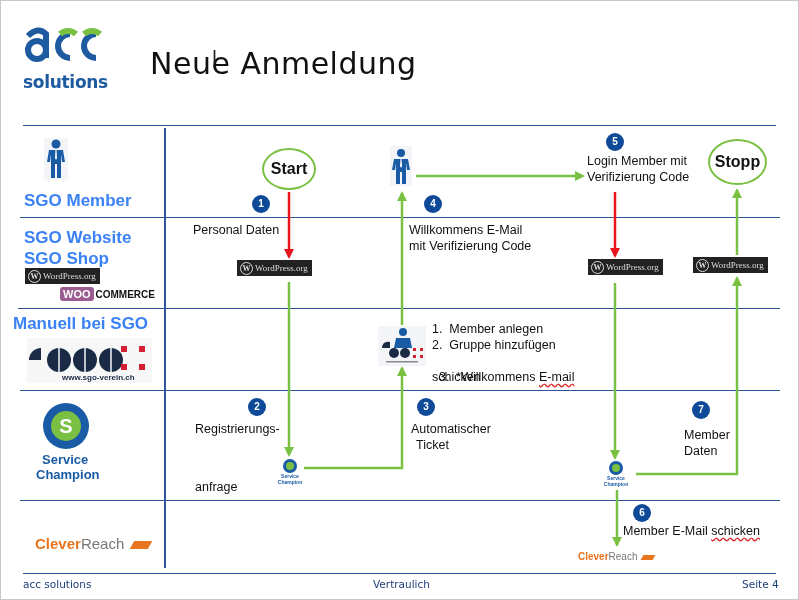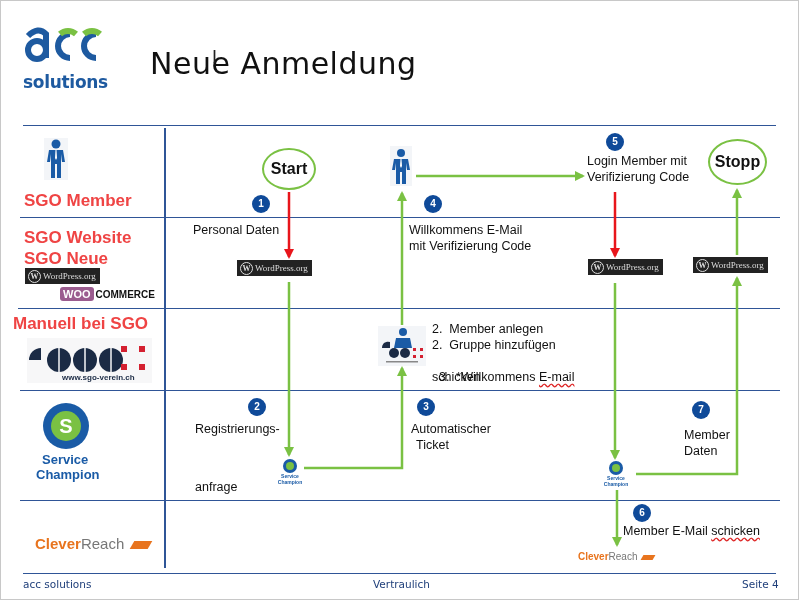--- a/index.html
+++ b/index.html
@@ -6,21 +6,21 @@
   body { width:799px; height:600px; position:relative; background:#fff; overflow:hidden;
          font-family:"Liberation Sans", sans-serif; }
   .frame { position:absolute; left:0; top:0; width:797px; height:598px; border:1px solid #c8c8c8; }
   .abs { position:absolute; }
   .logo-acc { left:22px; top:18px; width:80px; height:50px; }
   .logo-sol { left:23px; top:72px; font-size:17px; font-weight:bold; color:#1e5aa0; font-family:"DejaVu Sans", sans-serif; letter-spacing:-0.3px; }
   .title { left:150px; top:46px; font-size:30px; color:#111; font-family:"DejaVu Sans", sans-serif; letter-spacing:0.5px; }
   .cursor { left:212px; top:47px; font-size:18px; color:#222; }
   .hline { position:absolute; height:1px; background:#2f5597; }
   .vline { position:absolute; width:1.5px; background:#2f5597; }
-  .lane { position:absolute; color:#ef4444; font-weight:bold; font-size:17px; }
+  .lane { position:absolute; color:#3b82f6; font-weight:bold; font-size:17px; }
   .wp { position:absolute; background:#222; color:#ddd; font-family:"Liberation Serif", serif; font-size:9px;
         height:16px; line-height:16px; padding:0 4px 0 3px; white-space:nowrap; display:flex; align-items:center; gap:2px; }
   .wp .wlogo { width:11px; height:11px; border-radius:50%; border:1px solid #ddd; font-size:8px; line-height:11px; text-align:center; font-weight:bold; }
   .badge { position:absolute; width:18px; height:18px; border-radius:50%; background:#0f4a99; color:#fff; font-size:10px;
            font-weight:bold; text-align:center; line-height:18px; }
   .txt { position:absolute; font-size:12.5px; color:#111; line-height:16px; white-space:nowrap; }
   .ellipse { position:absolute; border:2.5px solid #7ac143; border-radius:50%; display:flex; align-items:center; justify-content:center;
              font-weight:bold; font-size:16px; color:#111; background:#fff; }
   .squiggle { text-decoration: underline wavy #d22; text-underline-offset:2px; }
   .footer { position:absolute; top:578px; font-size:10.5px; color:#1f3f7a; font-family:"DejaVu Sans", sans-serif; }
@@ -57,21 +57,21 @@
 
 <svg class="abs" style="left:44px; top:138px;" width="24" height="42" viewBox="0 0 24 42">
   <rect x="0" y="0" width="24" height="42" fill="#f3f5f8"></rect>
   <circle cx="12" cy="6" r="4.5" fill="#1a5ba6"></circle>
   <path d="M5 12 H19 L21 24 H18 L17 16 V40 H13 V26 H11 V40 H7 V16 L6 24 H3 Z" fill="#1a5ba6"></path>
   <path d="M11.5 12 L12.5 12 L13 20 L12 22 L11 20 Z" fill="#fff"></path>
 </svg>
 <div class="lane" style="left:24px; top:191px;">SGO Member</div>
 
 <div class="lane" style="left:24px; top:228px;">SGO Website</div>
-<div class="lane" style="left:24px; top:249px;">SGO Neue</div>
+<div class="lane" style="left:24px; top:249px;">SGO Shop</div>
 <div class="wp" style="left:25px; top:268px;">
   <span class="wlogo">W</span>
   <span>WordPress.org</span>
 </div>
 <div class="abs" style="left:60px; top:287px; display:flex; align-items:center; gap:2px;">
   <span style="background:#9b5c8f; color:#fff; font-weight:bold; font-size:11px; padding:0 3px; border-radius:3px; line-height:14px;">WOO</span>
   <span style="font-weight:bold; font-size:10px; color:#111;">COMMERCE</span>
 </div>
 
 <div class="lane" style="left:13px; top:314px;">Manuell bei SGO</div>
@@ -194,21 +194,21 @@
 <div class="txt" style="left:409px; top:222px;">Willkommens E-Mail</div>
 <div class="txt" style="left:409px; top:238px;">mit Verifizierung Code</div>
 <div class="txt" style="left:587px; top:153px;">Login Member mit</div>
 <div class="txt" style="left:587px; top:169px;">Verifizierung Code</div>
 <div class="txt" style="left:623px; top:523px;">
   <span>Member E-Mail </span><span class="squiggle">schicken</span>
 </div>
 <div class="txt" style="left:684px; top:427px;">Member</div>
 <div class="txt" style="left:684px; top:443px;">Daten</div>
 
-<div class="txt" style="left:432px; top:321px; white-space:pre;">2.  Member anlegen</div>
+<div class="txt" style="left:432px; top:321px; white-space:pre;">1.  Member anlegen</div>
 <div class="txt" style="left:432px; top:337px; white-space:pre;">2.  Gruppe hinzufügen</div>
 <div class="txt" style="left:432px; top:353px; white-space:pre;">
   <span>3.  *Willkommens </span><span class="squiggle">E-mail</span>
 </div>
 <div class="txt" style="left:432px; top:369px;">schicken</div>
 
 <div class="footer" style="left:23px;">acc solutions</div>
 <div class="footer" style="left:373px;">Vertraulich</div>
 <div class="footer" style="left:742px;">Seite 4</div>
 

